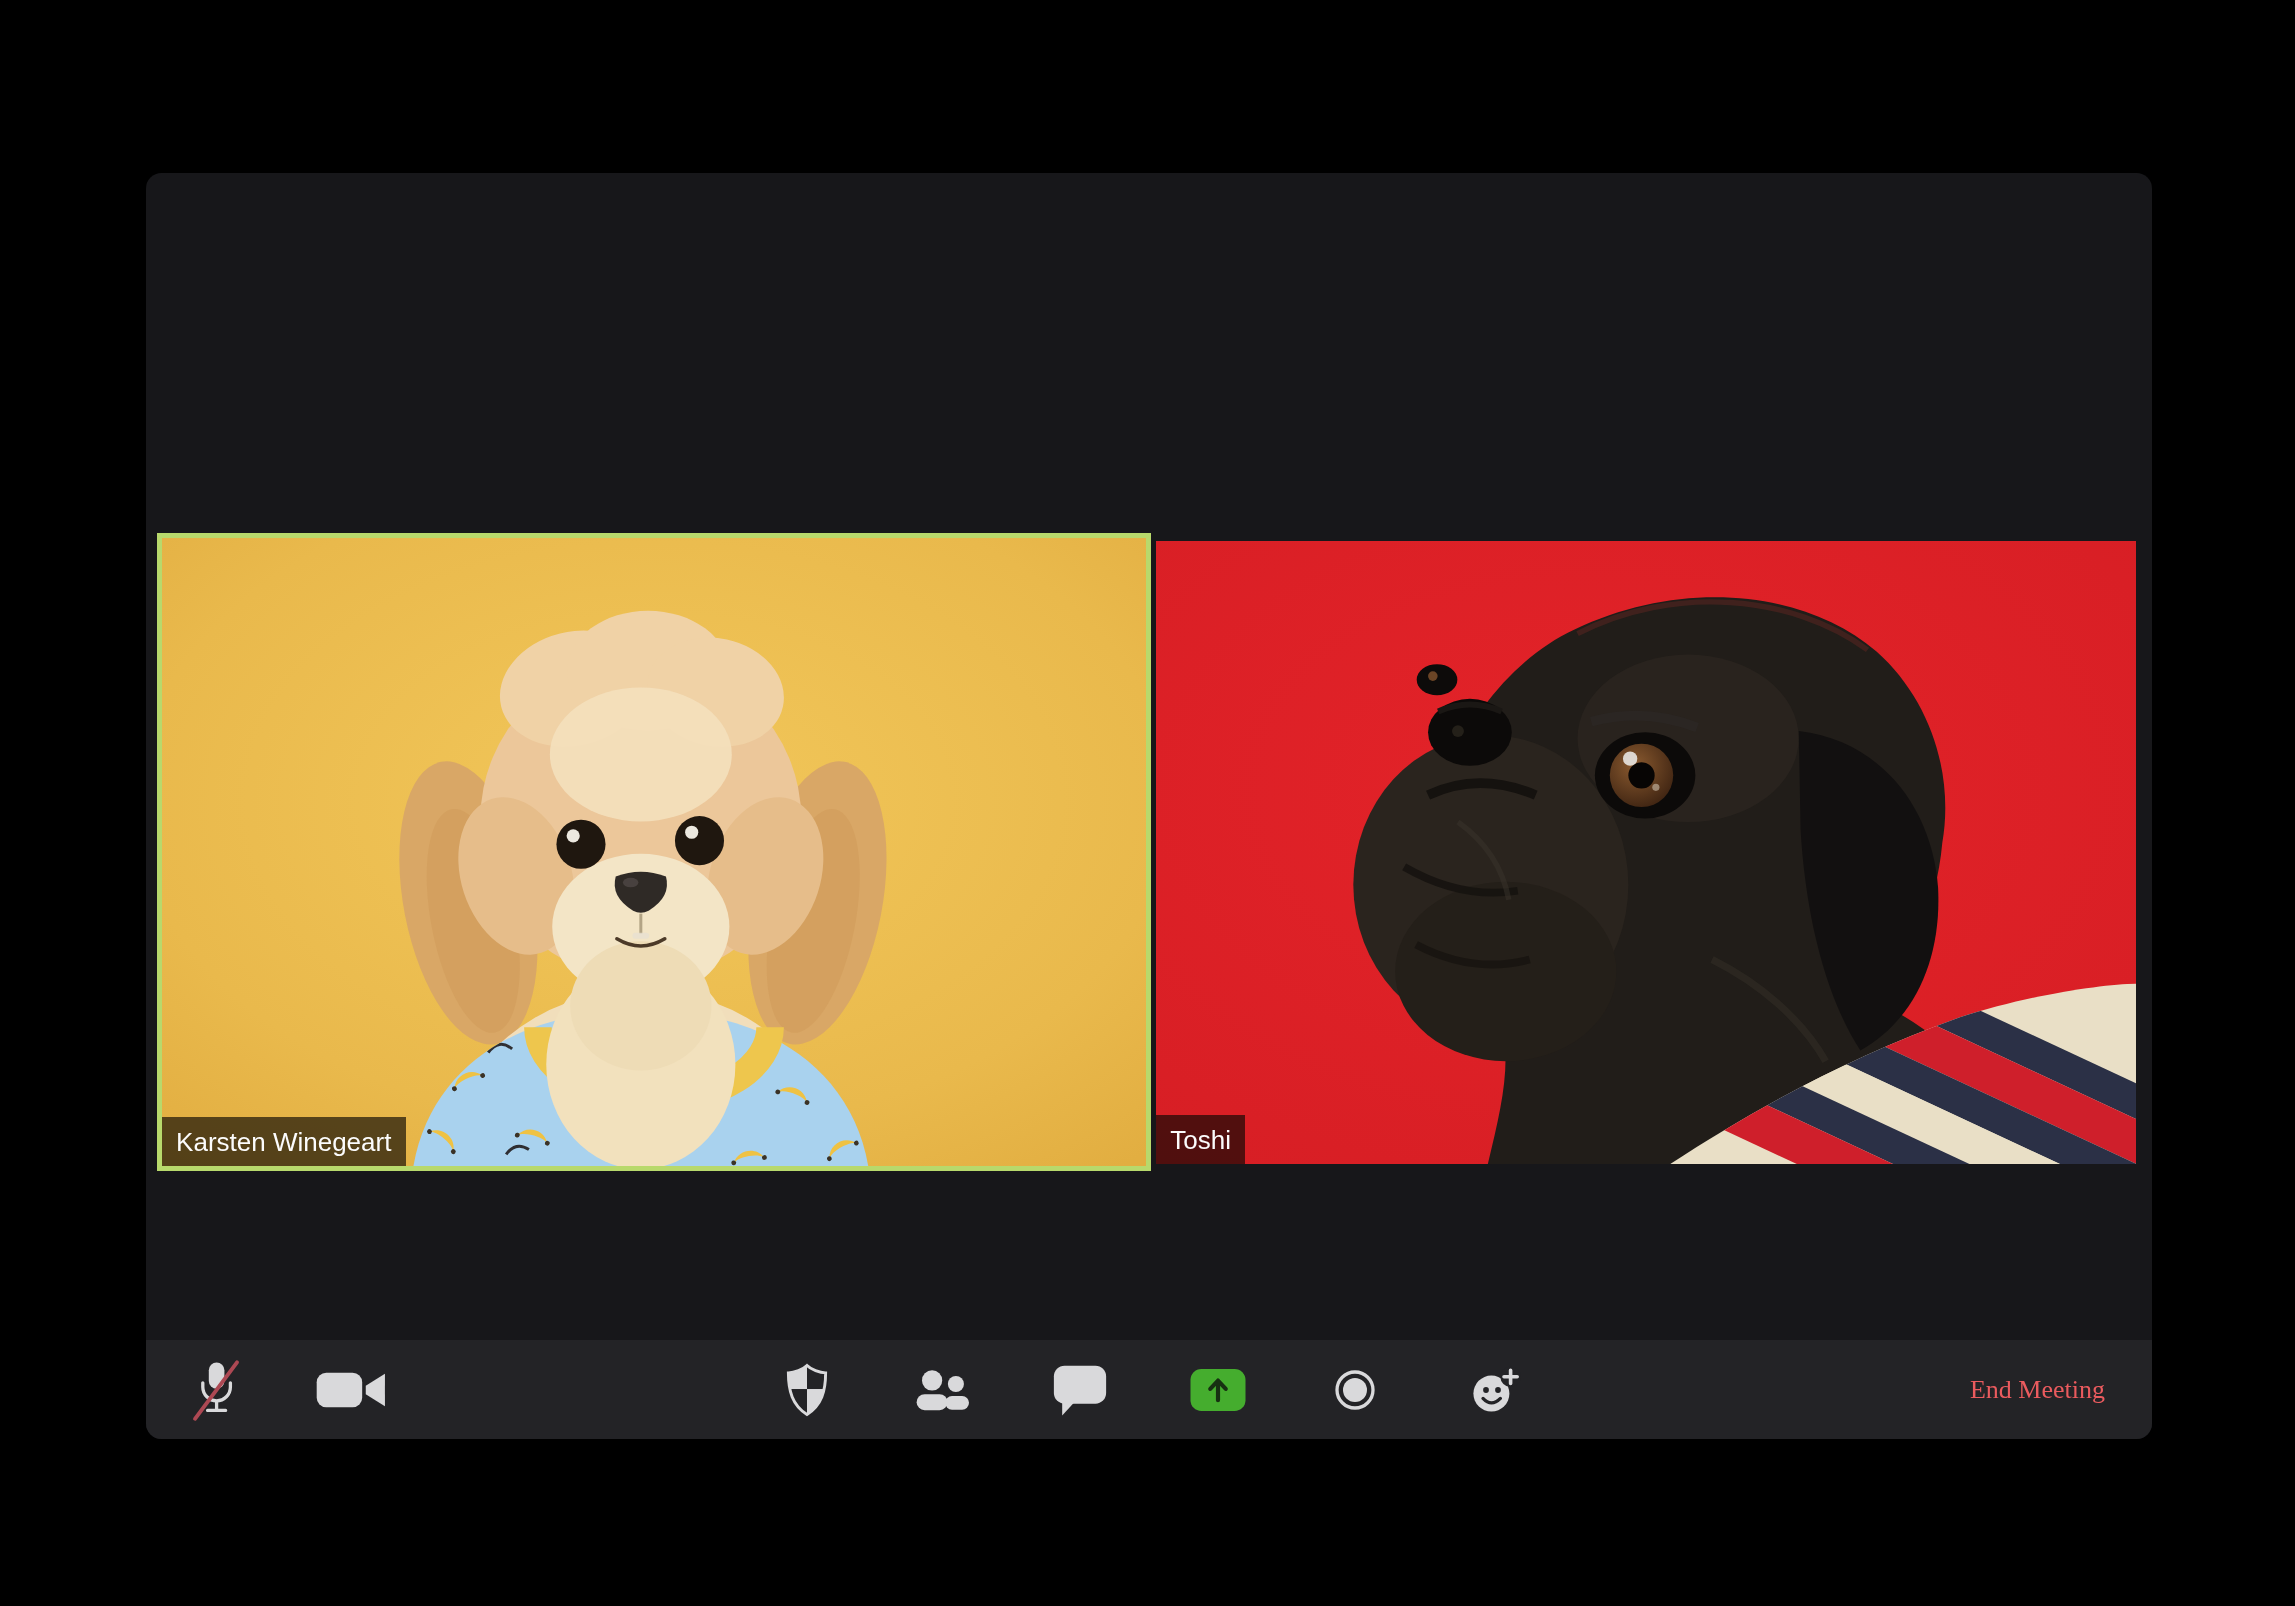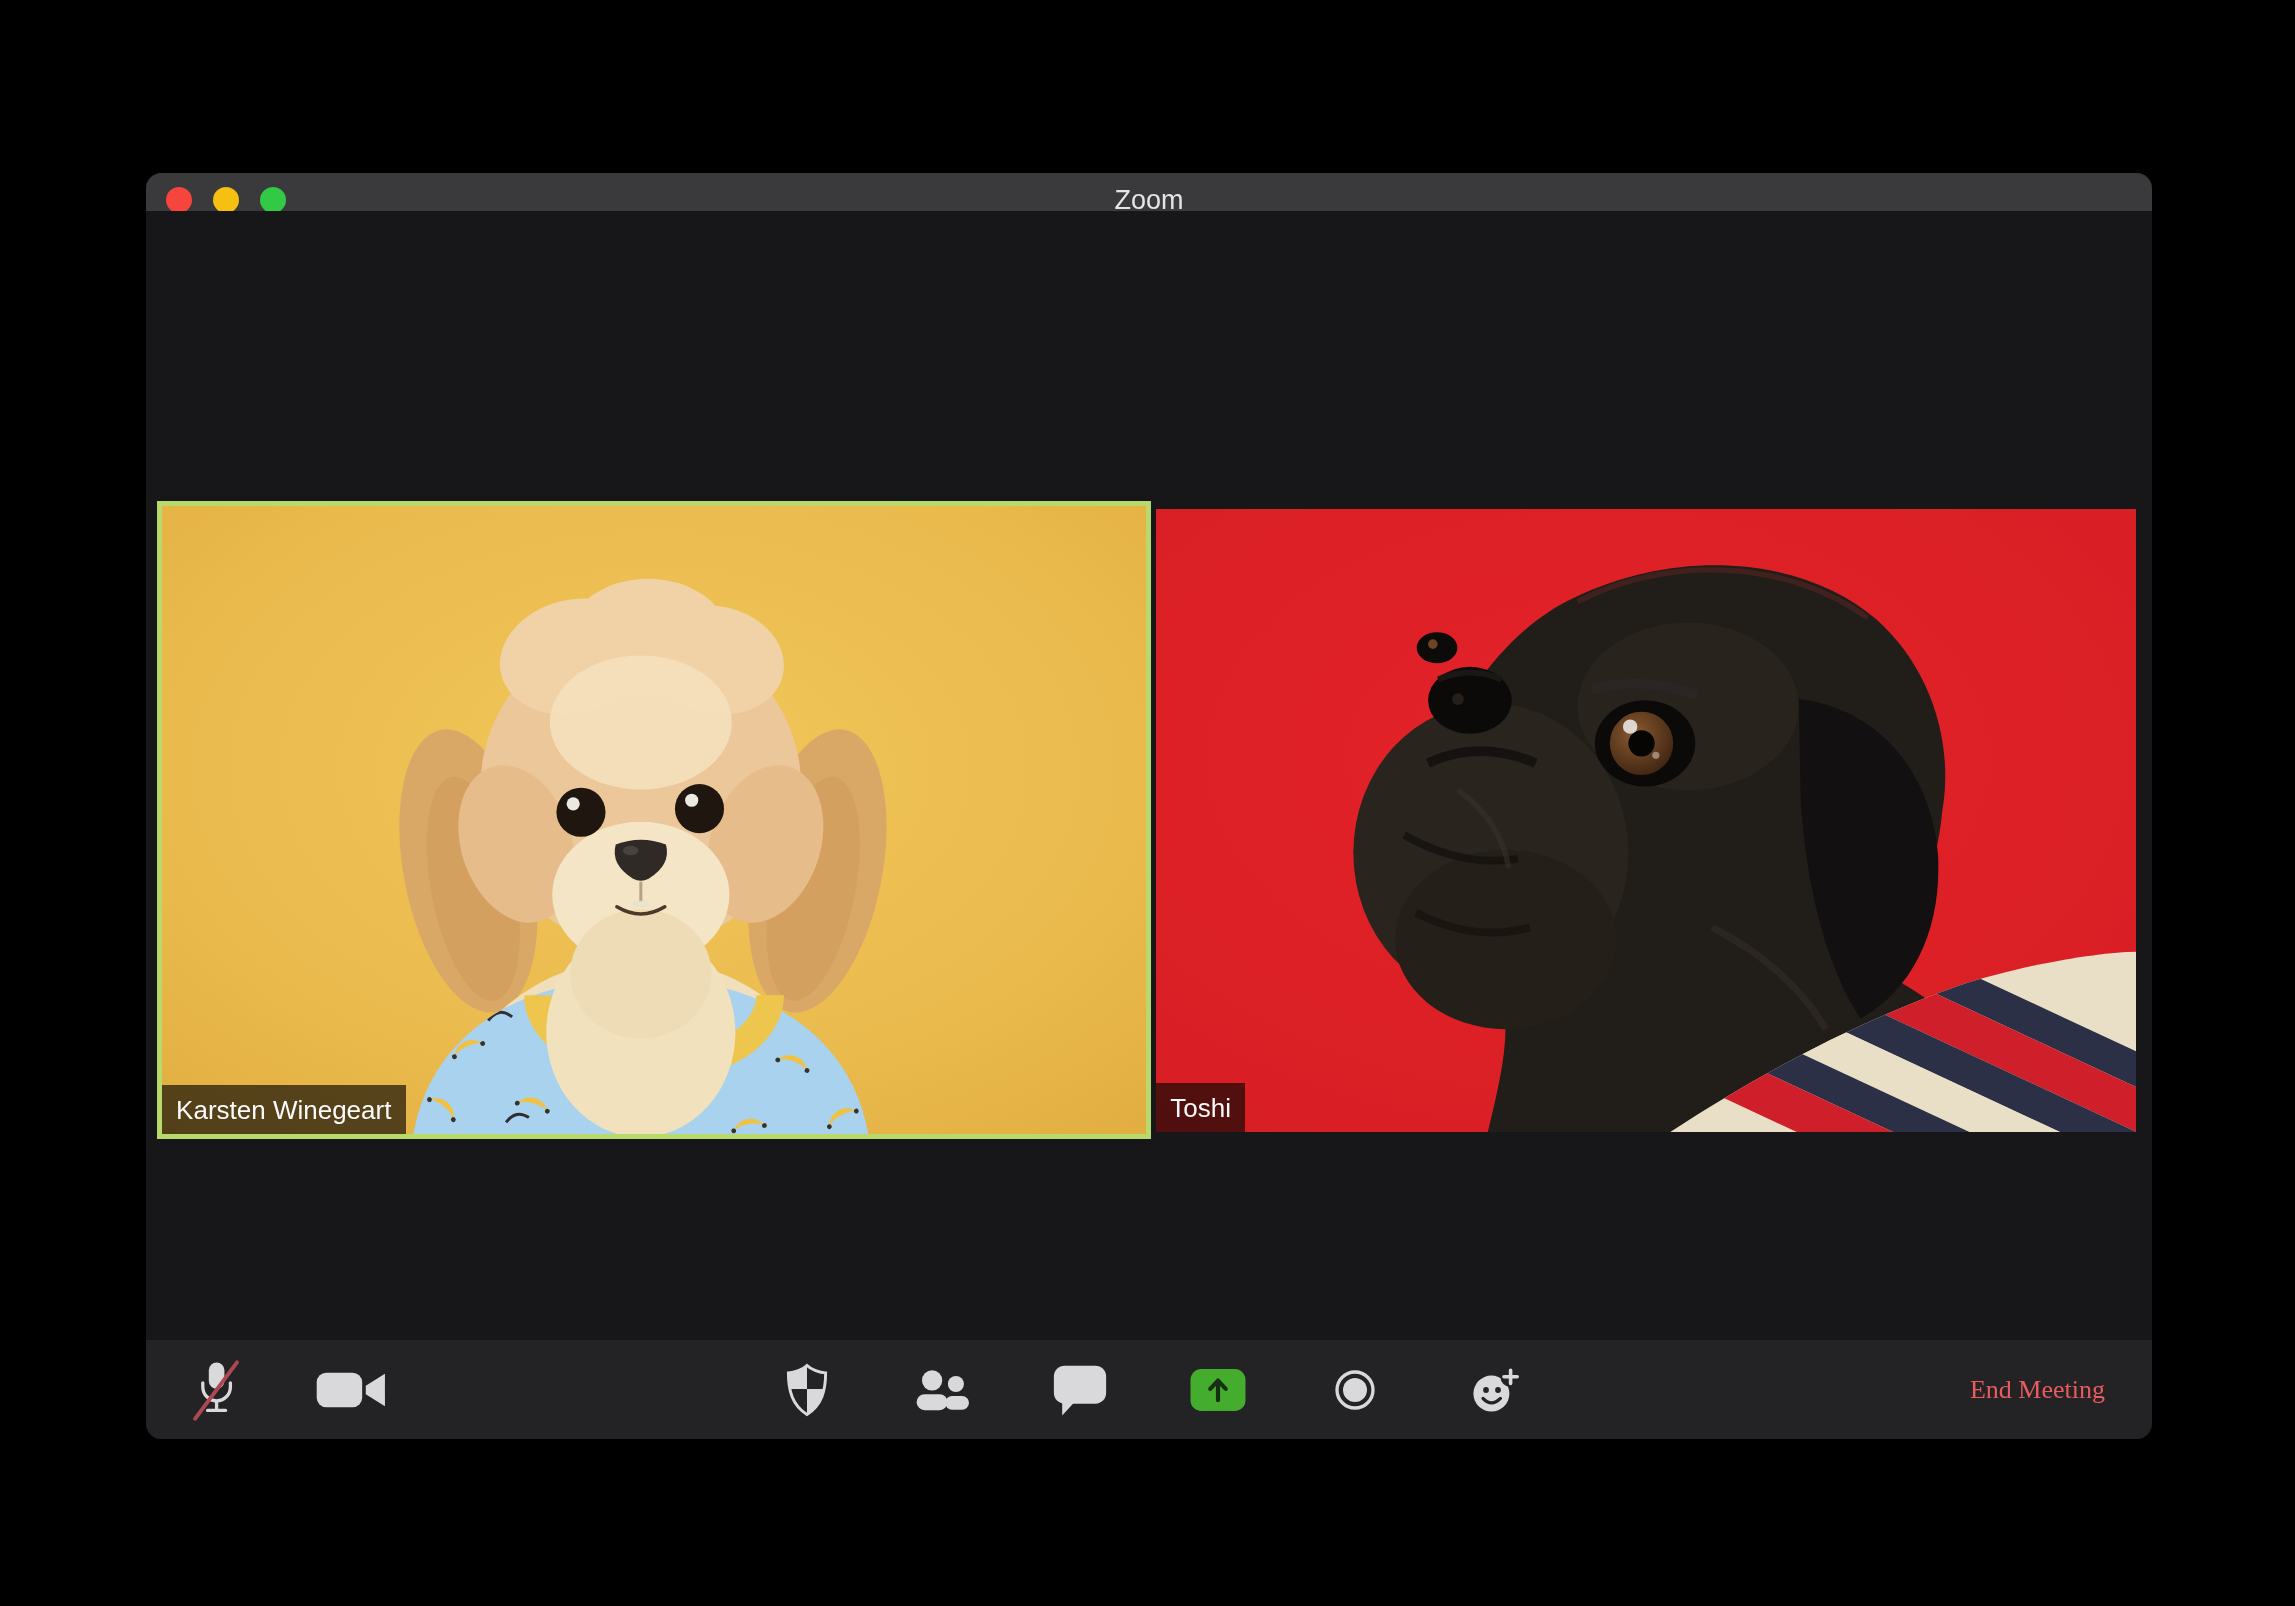--- a/index.html
+++ b/index.html
@@ -10,21 +10,21 @@
   
   .titlebar{position:absolute;left:0;top:0;width:100%;height:54px;background:#3a3a3c;}
   .lights{position:absolute;left:20px;top:0;height:54px;display:flex;align-items:center;gap:21px;}
   .light{width:26px;height:26px;border-radius:50%;border:none;padding:0;cursor:default;}
   .light.red{background:#f6453c;}
   .light.yellow{background:#f5c011;}
   .light.green{background:#32c946;}
   .wintitle{position:absolute;left:0;top:0;width:100%;height:54px;display:flex;
             align-items:center;justify-content:center;color:#e5e5e7;font-size:27px;}
   
-  .stage{position:absolute;left:0;top:38px;width:100%;height:1112px;background:#17171a;}
+  .stage{position:absolute;left:0;top:70px;width:100%;height:1112px;background:#17171a;}
   .tile{position:absolute;overflow:hidden;}
   .tile-left{left:10.8px;top:290px;width:994px;height:638px;border:5.4px solid #b8d96c;box-sizing:border-box;}
   .tile-right{left:1010px;top:298px;width:980px;height:623px;}
   .tile svg{display:block;width:100%;height:100%;}
   .nameplate{position:absolute;left:0;bottom:0;color:#fcfcfc;font-size:26px;line-height:1;
              padding:11.4px 14.3px;background:rgba(10,8,3,0.66);white-space:nowrap;}
   
   .toolbar{position:absolute;left:0;bottom:0;width:100%;height:99px;background:#232326;}
   .tbtn{position:absolute;top:50%;transform:translate(-50%,-50%);background:none;border:none;
         padding:0;margin:0;display:flex;align-items:center;justify-content:center;cursor:pointer;}
@@ -37,28 +37,20 @@
   .end-btn{position:absolute;right:47px;top:50%;transform:translateY(-50%);
            background:none;border:none;padding:0;color:#ea5b5e;font-size:26px;
            font-family:Liberation Serif, serif;cursor:pointer;}
 </style>
 </head>
 <body>
 
 <div class="canvas">
   <div class="window">
 
-    <div class="titlebar">
-      <div class="lights">
-        <button class="light red"></button>
-        <button class="light yellow"></button>
-        <button class="light green"></button>
-      </div>
-      <div class="wintitle">Zoom</div>
-    </div>
 
     <div class="stage">
 
       <div class="tile tile-left">
         <svg viewBox="0 0 1644 1050" preserveAspectRatio="xMidYMid slice">
           <defs>
             <radialGradient id="ybg" cx="50%" cy="42%" r="75%">
               <stop offset="0%" stop-color="#f2c75a"></stop>
               <stop offset="70%" stop-color="#e9b94c"></stop>
               <stop offset="100%" stop-color="#e2ae41"></stop>

